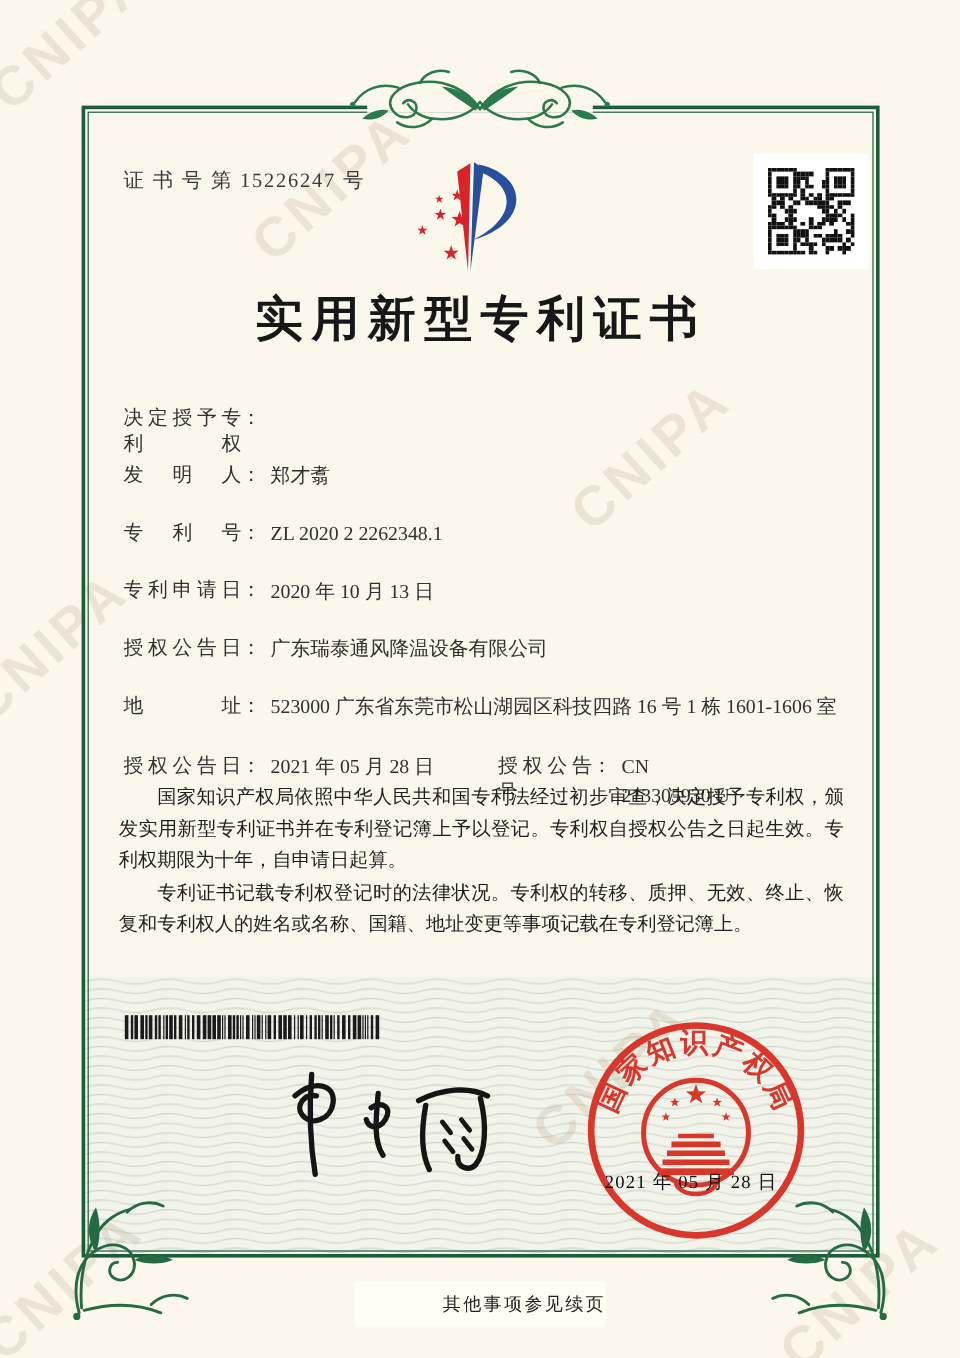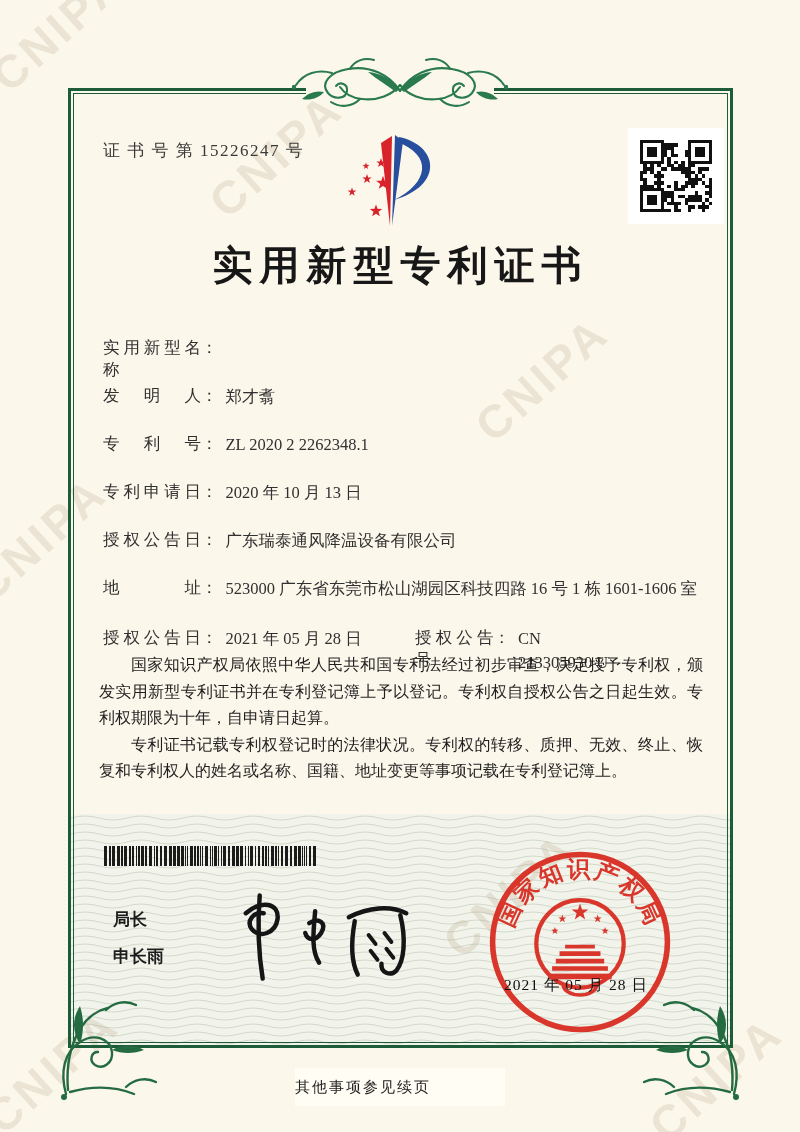--- a/index.html
+++ b/index.html
@@ -78,21 +78,21 @@
   .seal-date{
     position:absolute;left:504px;top:975px;z-index:6;
     font-size:15.5px;letter-spacing:1px;color:#101010;white-space:nowrap;
   }
   .page-num{
     position:absolute;left:68px;top:1026px;width:665px;z-index:4;
     text-align:center;font-size:14.5px;color:#2e2e2e;letter-spacing:1px;
   }
   .cont-wrap{
     position:absolute;left:295px;top:1068px;width:210px;height:38px;z-index:4;
-    background:#fffdf4;display:flex;align-items:center;justify-content:flex-start;
+    background:#fffdf4;display:flex;align-items:center;justify-content:flex-end;
   }
   .cont-note{font-size:15px;letter-spacing:2px;color:#222;}
 </style>
 </head>
 <body>
 
 <div id="page">
 
   <span class="wm wm1">CNIPA</span>
   <span class="wm wm2">CNIPA</span>
@@ -624,21 +624,21 @@
         <i style="grid-row:21;grid-column:18;visibility:hidden"></i>
         <i style="grid-row:21;grid-column:19;"></i>
         <i style="grid-row:21;grid-column:20;visibility:hidden"></i>
         <i style="grid-row:21;grid-column:21;visibility:hidden"></i>
       </div>
   </div>
 
   <div class="title">实用新型专利证书</div>
 
   <div class="frow r0">
-    <span class="flabel">实用新型名称</span>
+    <span class="flabel">决定授予专利权</span>
       <span class="fcolon">：</span>
   </div>
   <div class="frow r1">
     <span class="flabel">发明人</span>
       <span class="fcolon">：</span>
     <span class="fvalue">郑才翥</span>
   </div>
   <div class="frow r2">
     <span class="flabel">专利号</span>
       <span class="fcolon">：</span>
@@ -670,24 +670,20 @@
     </span>
   </div>
 
   <div class="body-text">
     <p>国家知识产权局依照中华人民共和国专利法经过初步审查，决定授予专利权，颁发实用新型专利证书并在专利登记簿上予以登记。专利权自授权公告之日起生效。专利权期限为十年，自申请日起算。</p>
     <p>专利证书记载专利权登记时的法律状况。专利权的转移、质押、无效、终止、恢复和专利权人的姓名或名称、国籍、地址变更等事项记载在专利登记簿上。</p>
   </div>
 
   <div class="barcode"><b style="width:3px;margin-right:2px"></b><b style="width:2px;margin-right:1px"></b><b style="width:3px;margin-right:2px"></b><b style="width:3px;margin-right:1px"></b><b style="width:2px;margin-right:1px"></b><b style="width:3px;margin-right:2px"></b><b style="width:2px;margin-right:1px"></b><b style="width:2px;margin-right:2px"></b><b style="width:1px;margin-right:1px"></b><b style="width:2px;margin-right:1px"></b><b style="width:3px;margin-right:1px"></b><b style="width:2px;margin-right:2px"></b><b style="width:3px;margin-right:2px"></b><b style="width:1px;margin-right:1px"></b><b style="width:2px;margin-right:2px"></b><b style="width:2px;margin-right:2px"></b><b style="width:3px;margin-right:2px"></b><b style="width:3px;margin-right:1px"></b><b style="width:3px;margin-right:1px"></b><b style="width:3px;margin-right:1px"></b><b style="width:3px;margin-right:1px"></b><b style="width:1px;margin-right:1px"></b><b style="width:1px;margin-right:2px"></b><b style="width:3px;margin-right:1px"></b><b style="width:2px;margin-right:1px"></b><b style="width:2px;margin-right:1px"></b><b style="width:1px;margin-right:1px"></b><b style="width:1px;margin-right:2px"></b><b style="width:3px;margin-right:2px"></b><b style="width:1px;margin-right:1px"></b><b style="width:1px;margin-right:1px"></b><b style="width:3px;margin-right:1px"></b><b style="width:1px;margin-right:2px"></b><b style="width:1px;margin-right:1px"></b><b style="width:3px;margin-right:2px"></b><b style="width:2px;margin-right:2px"></b><b style="width:3px;margin-right:1px"></b><b style="width:3px;margin-right:1px"></b><b style="width:3px;margin-right:2px"></b><b style="width:1px;margin-right:2px"></b><b style="width:1px;margin-right:1px"></b><b style="width:3px;margin-right:2px"></b><b style="width:1px;margin-right:2px"></b><b style="width:2px;margin-right:2px"></b><b style="width:2px;margin-right:1px"></b><b style="width:2px;margin-right:1px"></b><b style="width:1px;margin-right:2px"></b><b style="width:3px;margin-right:1px"></b><b style="width:2px;margin-right:1px"></b><b style="width:1px;margin-right:2px"></b><b style="width:2px;margin-right:2px"></b><b style="width:3px;margin-right:2px"></b><b style="width:2px;margin-right:2px"></b><b style="width:3px;margin-right:1px"></b><b style="width:3px;margin-right:1px"></b><b style="width:1px;margin-right:1px"></b><b style="width:1px;margin-right:1px"></b><b style="width:1px;margin-right:2px"></b><b style="width:2px;margin-right:2px"></b><b style="width:3px;margin-right:2px"></b></div>
 
-  <div class="officer">
-    <div>局长</div>
-    <div>申长雨</div>
-  </div>
 
   <svg class="signature" viewBox="0 0 200 100">
     <g stroke="#151515" fill="none" stroke-width="4.5" stroke-linecap="round" stroke-linejoin="round">
       <path d="M28,12 C26,38 26,66 31,96"></path>
       <path d="M14,30 C30,16 48,20 46,36 C44,50 28,56 20,46 C14,38 22,28 32,30"></path>
       <path d="M78,40 C88,34 96,40 90,50 C85,58 76,58 74,50"></path>
       <path d="M84,28 C82,50 80,68 88,80"></path>
       <path d="M118,34 C138,24 160,22 176,30"></path>
       <path d="M124,38 C120,60 120,78 127,92"></path>
       <path d="M170,32 C176,56 174,78 166,88 C160,94 150,90 151,81"></path>

